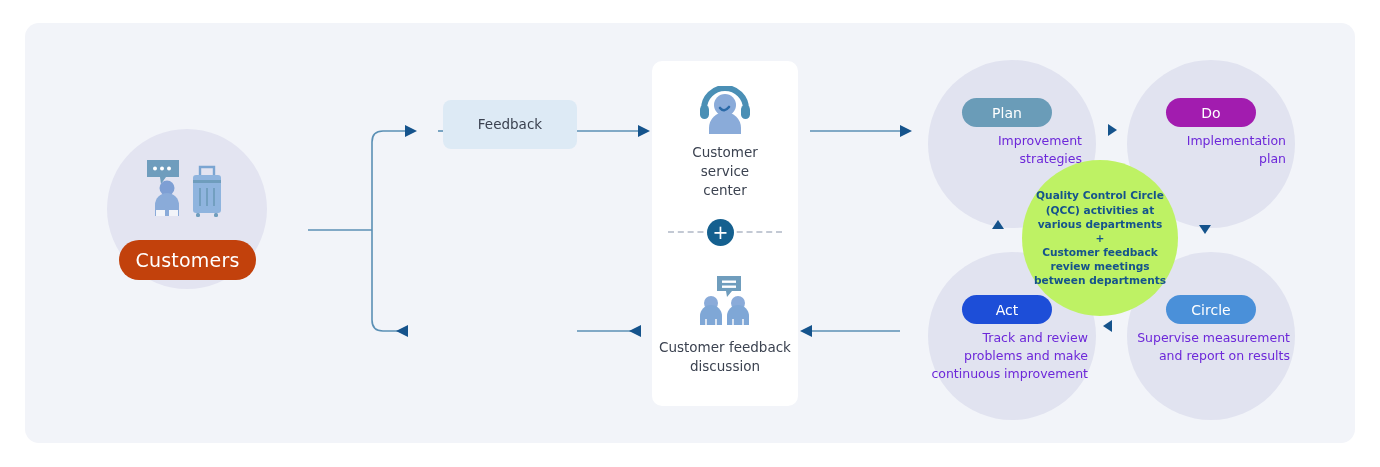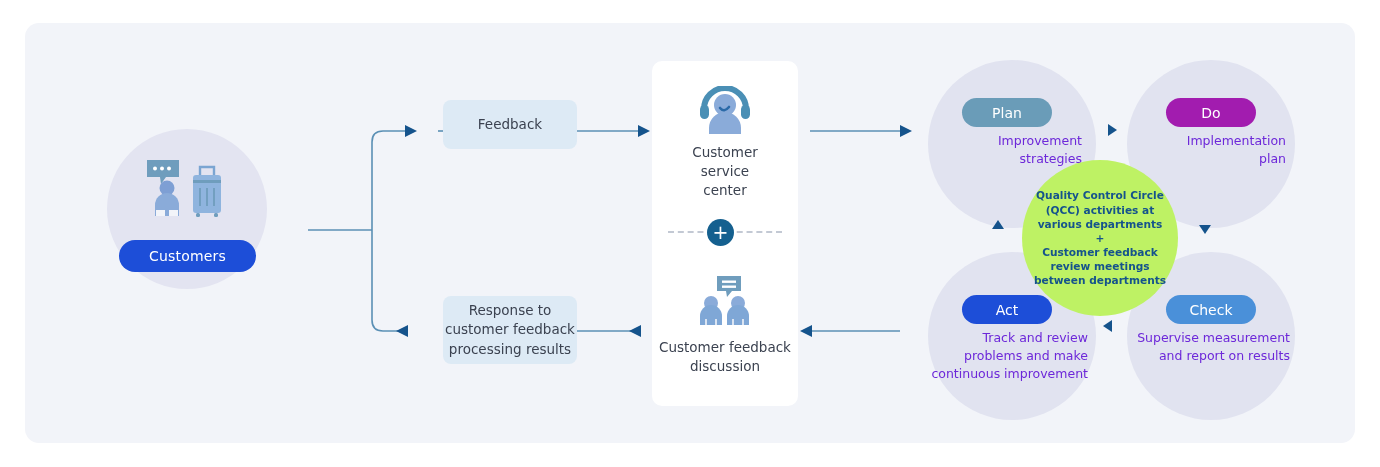--- a/index.html
+++ b/index.html
@@ -8,24 +8,24 @@
 
   .canvas{position:relative;width:1380px;height:467px;}
 
   .panel{position:absolute;left:25px;top:23px;width:1330px;height:420px;
          background:#f2f4f9;border-radius:14px;}
 
   
   .cust-circle{position:absolute;left:107px;top:129px;width:160px;height:160px;
                border-radius:50%;background:#e3e4f1;}
   .cust-icon{position:absolute;left:145px;top:158px;width:85px;height:60px;}
-  .cust-pill{position:absolute;left:119px;top:240px;width:137px;height:32px;
-             border-radius:20px;background:#1d4ed8;color:#fff;
+  .cust-pill{position:absolute;left:119px;top:240px;width:137px;height:40px;
+             border-radius:20px;background:#c2410c;color:#fff;
              display:flex;align-items:center;justify-content:center;
-             font-size:14px;letter-spacing:.2px;}
+             font-size:19px;letter-spacing:.2px;}
 
   
   .conn{position:absolute;left:0;top:0;width:1380px;height:467px;
         pointer-events:none;}
 
   
   .lbl-box{position:absolute;background:#ddeaf5;border-radius:8px;
            display:flex;align-items:center;justify-content:center;
            color:#3b4250;font-size:13.5px;line-height:1.45;text-align:center;}
   .lbl-feedback{left:443px;top:100px;width:134px;height:49px;}
@@ -134,25 +134,20 @@
         <path d="M69 30 v18"></path>
     </g>
     <rect x="51" y="55" width="4" height="4" rx="1.5" fill="#6f9dbd"></rect>
     <rect x="69" y="55" width="4" height="4" rx="1.5" fill="#6f9dbd"></rect>
   </svg>
   <div class="cust-pill">Customers</div>
 
   <div class="lbl-box lbl-feedback">
     <span style="white-space:pre-line">Feedback</span>
   </div>
-  <div class="lbl-box lbl-response">
-    <span style="white-space:pre-line">Response to
-customer feedback
-processing results</span>
-  </div>
 
   <div class="card"></div>
 
   <svg class="svc-icon" viewBox="0 0 52 48">
     <path d="M5 28 v-5 a21 21 0 0 1 42 0 v5" fill="none" stroke="#4a8fb5" stroke-width="6" stroke-linecap="round"></path>
     <rect x="1" y="19" width="9" height="14" rx="4.5" fill="#4a8fb5"></rect>
     <rect x="42" y="19" width="9" height="14" rx="4.5" fill="#4a8fb5"></rect>
     <circle cx="26" cy="19" r="11" fill="#8aabd9"></circle>
     <path d="M21 22 q4 5 9 -1" fill="none" stroke="#2a6aa8" stroke-width="2.6" stroke-linecap="round"></path>
     <path d="M10 48 v-6 a16 16 0 0 1 32 0 v6 z" fill="#8aabd9"></path>
@@ -185,21 +180,21 @@
 discussion</div>
 
   <div class="quad q-plan"></div>
   <div class="quad q-do"></div>
   <div class="quad q-act"></div>
   <div class="quad q-check"></div>
 
   <div class="q-pill p-plan">Plan</div>
   <div class="q-pill p-do">Do</div>
   <div class="q-pill p-act">Act</div>
-  <div class="q-pill p-check">Check</div>
+  <div class="q-pill p-check">Circle</div>
 
   <div class="q-desc d-plan" style="white-space:pre-line">Improvement
 strategies</div>
   <div class="q-desc d-do" style="white-space:pre-line">Implementation
 plan</div>
   <div class="q-desc d-act" style="white-space:pre-line">Track and review
 problems and make
 continuous improvement</div>
   <div class="q-desc d-check" style="white-space:pre-line">Supervise measurement
 and report on results</div>

